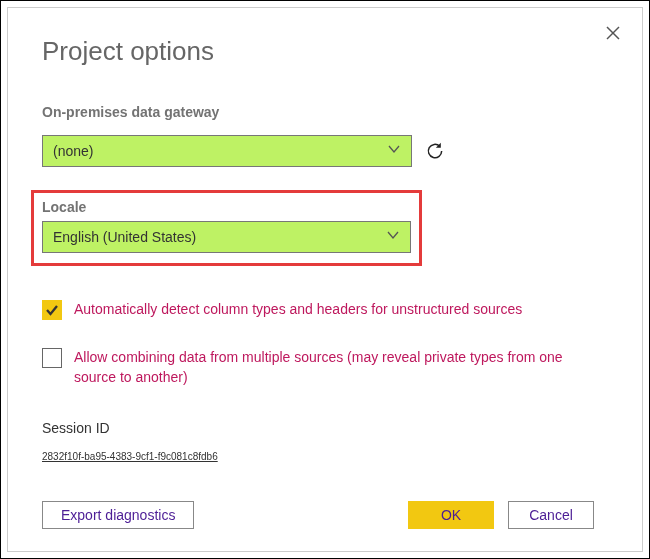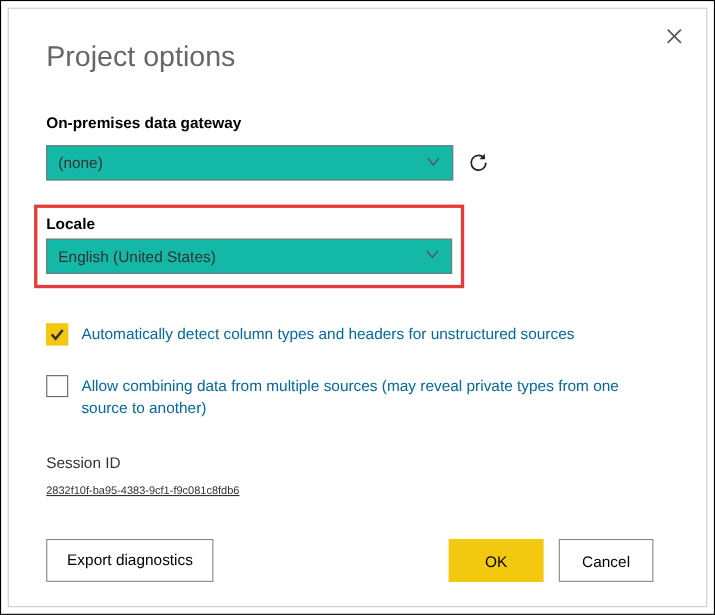--- a/index.html
+++ b/index.html
@@ -40,39 +40,39 @@
   .close-btn svg { width: 16px; height: 16px; stroke: #555; stroke-width: 1.5; }
   .dialog-title {
     font-size: 26px;
     font-weight: 300;
     color: #666;
     margin: 0 0 28px 0;
   }
   .field-label {
     font-size: 14px;
     font-weight: 600;
-    color: #000000;
+    color: #737373;
     margin-bottom: 6px;
   }
   .select-row {
     display: flex;
     align-items: center;
     gap: 12px;
     margin-bottom: 14px;
   }
   .select {
     flex: 0 0 370px;
     height: 32px;
     border: 1px solid #777;
     display: flex;
     align-items: center;
     justify-content: space-between;
     padding: 0 10px;
     cursor: pointer;
-    background: #14b8a6;
+    background: #bef264;
     font-size: 14px;
     color: #333;
   }
   .select .chev svg { width: 14px; height: 14px; stroke: #555; fill: none; stroke-width: 1.3; }
   .refresh-icon {
     width: 22px; height: 22px;
     display: flex; align-items: center; justify-content: center;
     cursor: pointer;
   }
   .refresh-icon svg { width: 20px; height: 20px; stroke: #222; fill: none; stroke-width: 1.8; }
@@ -99,44 +99,44 @@
     align-items: center;
     justify-content: center;
     cursor: pointer;
     margin-top: 1px;
   }
   .checkbox.checked {
     background: #f2c811;
     border-color: #f2c811;
   }
   .checkbox.checked svg { width: 14px; height: 14px; stroke: #333; stroke-width: 2.3; fill: none; }
-  .checkbox-label { color: #0369a1; font-size: 14px; }
+  .checkbox-label { color: #be185d; font-size: 14px; }
   .section-label {
     font-size: 14px;
     color: #333;
     margin-top: 6px;
     margin-bottom: 6px;
   }
   .session-id {
     font-size: 10px;
     color: #333;
     margin-bottom: 30px;
     text-decoration: underline;
   }
   .btn {
     display: inline-flex;
     align-items: center;
     justify-content: center;
-    height: 39px;
+    height: 28px;
     padding: 0 18px;
     border: 1px solid #888;
     background: #fff;
     cursor: pointer;
     font-size: 14px;
-    color: #000000;
+    color: #4c1d95;
     min-width: 86px;
   }
   .btn.primary {
     background: #f2c811;
     border-color: #f2c811;
   }
   .export-row { margin-bottom: 10px; }
   .footer {
     position: absolute;
     right: 48px;

